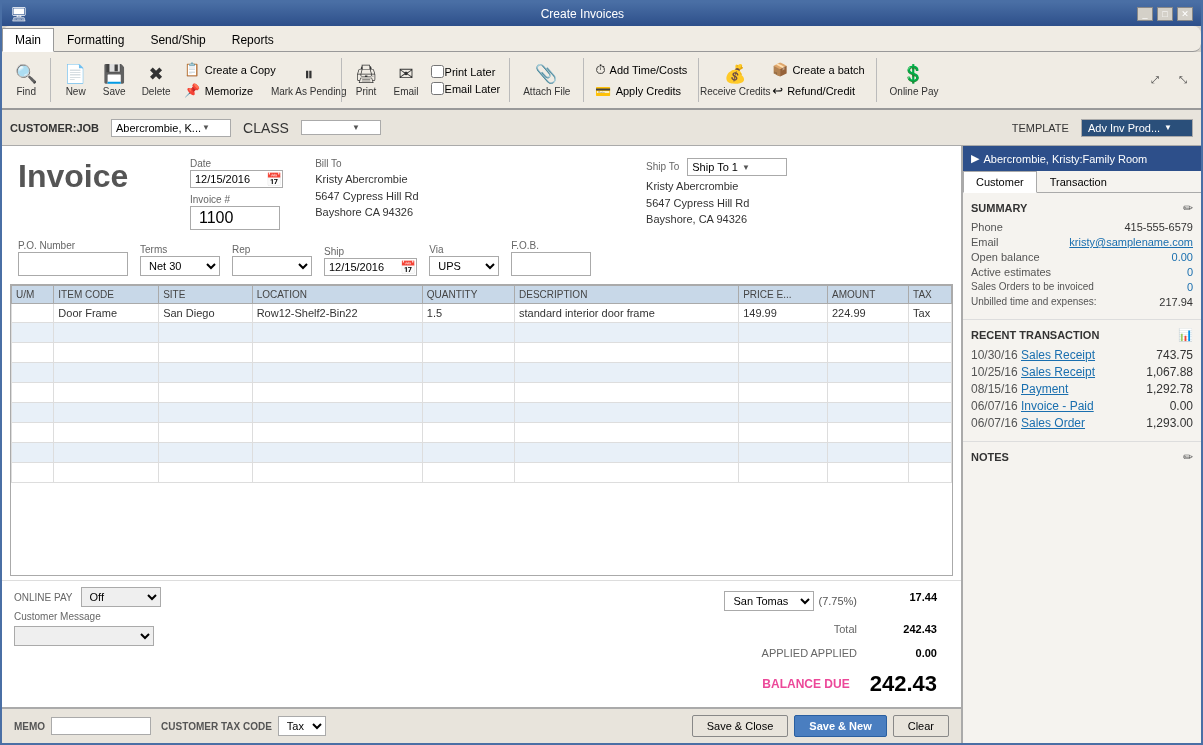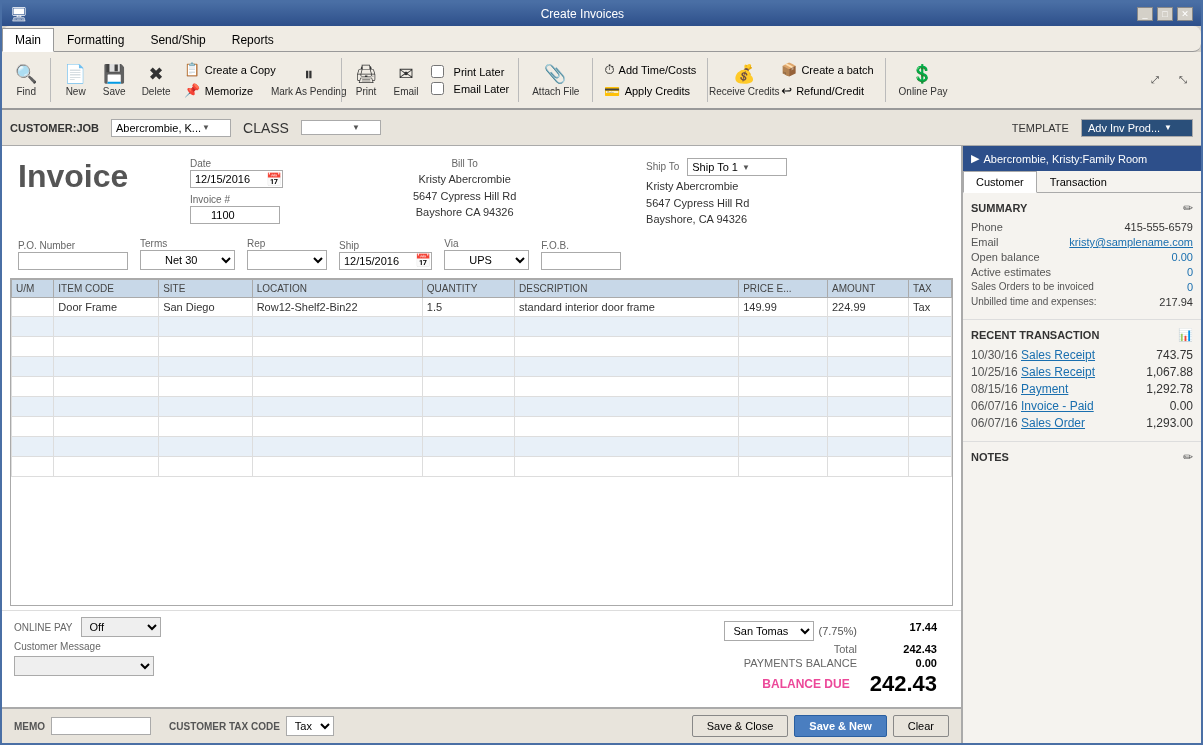--- a/index.html
+++ b/index.html
@@ -94,21 +94,21 @@
       border: 1px solid transparent;
       border-radius: 2px;
       white-space: nowrap;
       font-size: 11px;
     }
     .toolbar-row-btn .small-icon { font-size: 13px; }
 
     .checkbox-btn {
       display: flex;
       align-items: center;
-      gap: 10px;
+      gap: 1px;
       font-size: 11px;
       cursor: pointer;
       padding: 1px 3px;
     }
 
     
     .customer-bar {
       background: #e8e4dc;
       display: flex;
       align-items: center;
@@ -169,43 +169,43 @@
       font-size: 32px;
       font-weight: bold;
       color: #555;
       min-width: 140px;
     }
 
     .date-fields { display: flex; flex-direction: column; gap: 6px; }
     .field-label { font-size: 10px; color: #666; margin-bottom: 1px; }
     .field-input {
       border: 1px solid #aaa;
-      padding: 2px 20px;
-      font-size: 11px;
+      padding: 2px 8px;
+      font-size: 16px;
       width: 90px;
       background: white;
     }
-    .address-section { flex: 1; text-align: center; }
+    .address-section { flex: 1; }
     .address-label { font-size: 10px; color: #666; margin-bottom: 2px; }
     .address-text { font-size: 11px; color: #333; line-height: 1.5; }
 
     .ship-to-section { flex: 1; }
 
     
     .middle-fields {
       display: flex;
       gap: 12px;
       padding: 4px 16px;
       align-items: flex-end;
     }
     .field-group { display: flex; flex-direction: column; }
 
     select.field-select {
       border: 1px solid #aaa;
-      padding: 2px 20px;
+      padding: 2px 4px;
       font-size: 11px;
       background: white;
       min-width: 80px;
     }
 
     
     .invoice-table-container {
       margin: 4px 8px;
       border: 1px solid #aaa;
       overflow: hidden;
@@ -414,21 +414,21 @@
       font-size: 11px;
       min-width: 90px;
     }
     .tax-rate { font-size: 11px; color: #555; }
 
     .totals-section {
       padding: 4px 12px 4px 0;
       display: flex;
       flex-direction: column;
       align-items: flex-end;
-      gap: 2px;
+      gap: 12px;
       min-width: 220px;
     }
     .total-line {
       display: flex;
       justify-content: flex-end;
       gap: 20px;
       font-size: 11px;
       width: 100%;
     }
     .total-line .tl-label { color: #666; text-align: right; flex: 1; }
@@ -820,36 +820,36 @@
                 </select>
                 <span class="tax-rate">(7.75%)</span>
               </div>
               <span class="tl-value">17.44</span>
             </div>
             <div class="total-line">
               <span class="tl-label">Total</span>
               <span class="tl-value">242.43</span>
             </div>
             <div class="total-line">
-              <span class="tl-label">PAYMENTS BALANCE</span>
+              <span class="tl-label">APPLIED APPLIED</span>
               <span class="tl-value">0.00</span>
             </div>
             <div class="total-line balance">
               <span class="tl-label" style="font-size:12px;align-self:center;">BALANCE DUE</span>
               <span class="tl-value" style="font-size:22px;">242.43</span>
             </div>
           </div>
         </div>
       </div>
 
       <div class="action-bar">
         <div class="memo-section">
           <span class="memo-label">MEMO</span>
           <input type="text" class="memo-input" style="">
-          <span class="tax-label" style="margin-left:12px;">CUSTOMER TAX CODE</span>
+          <span class="tax-label" style="margin-left:4px;">CUSTOMER TAX CODE</span>
           <select class="tax-select">
             <option>Tax</option>
           </select>
         </div>
         <div class="action-btns">
           <button class="btn btn-default">Save &amp; Close</button>
           <button class="btn btn-primary">Save &amp; New</button>
           <button class="btn btn-default">Clear</button>
         </div>
       </div>

